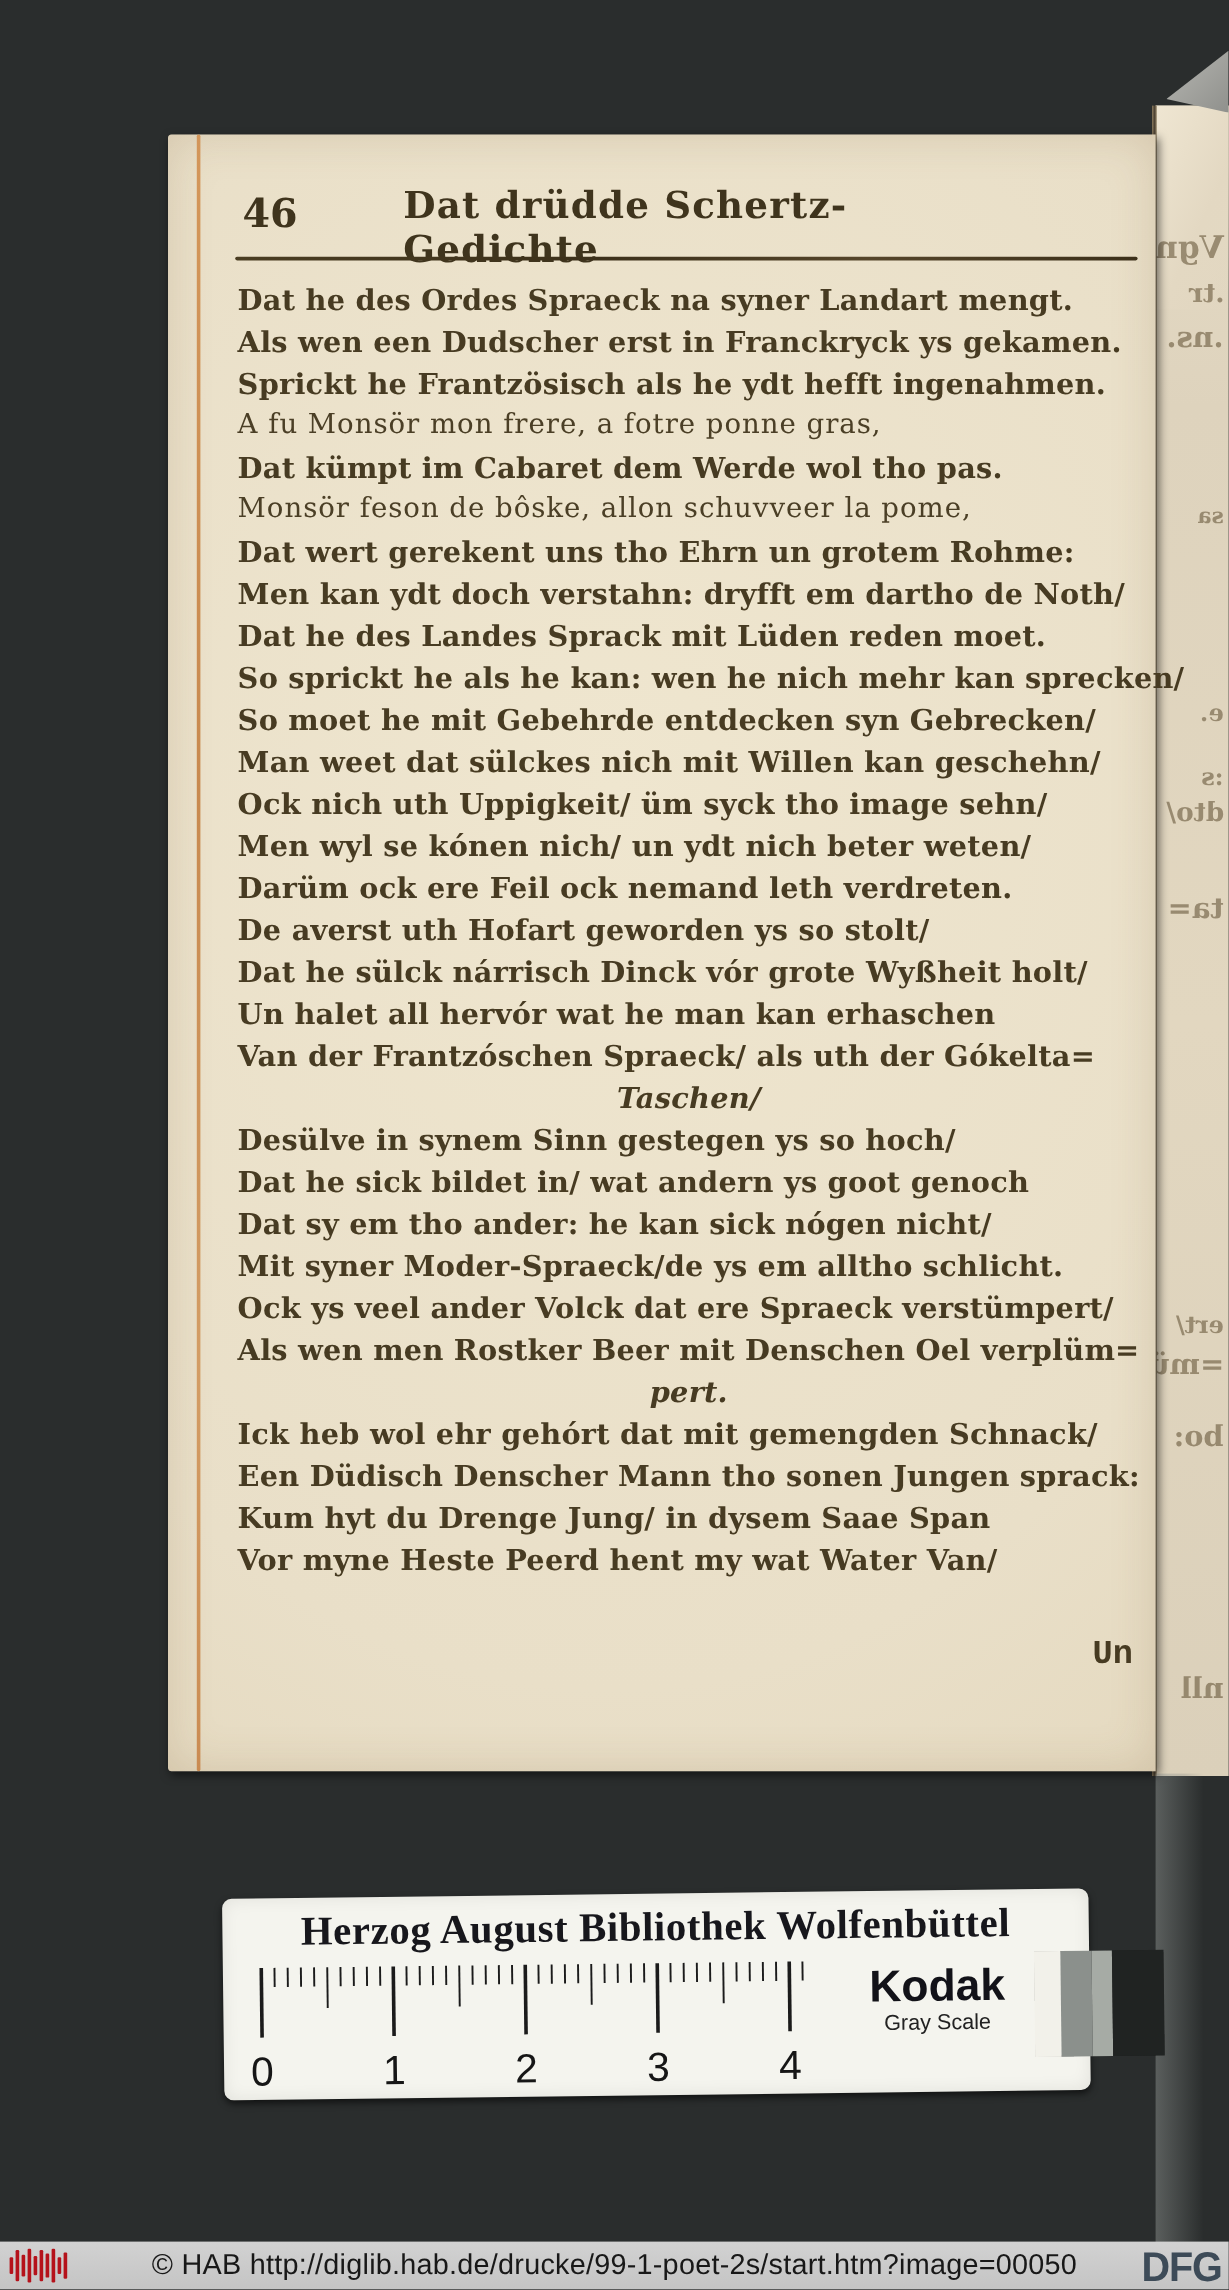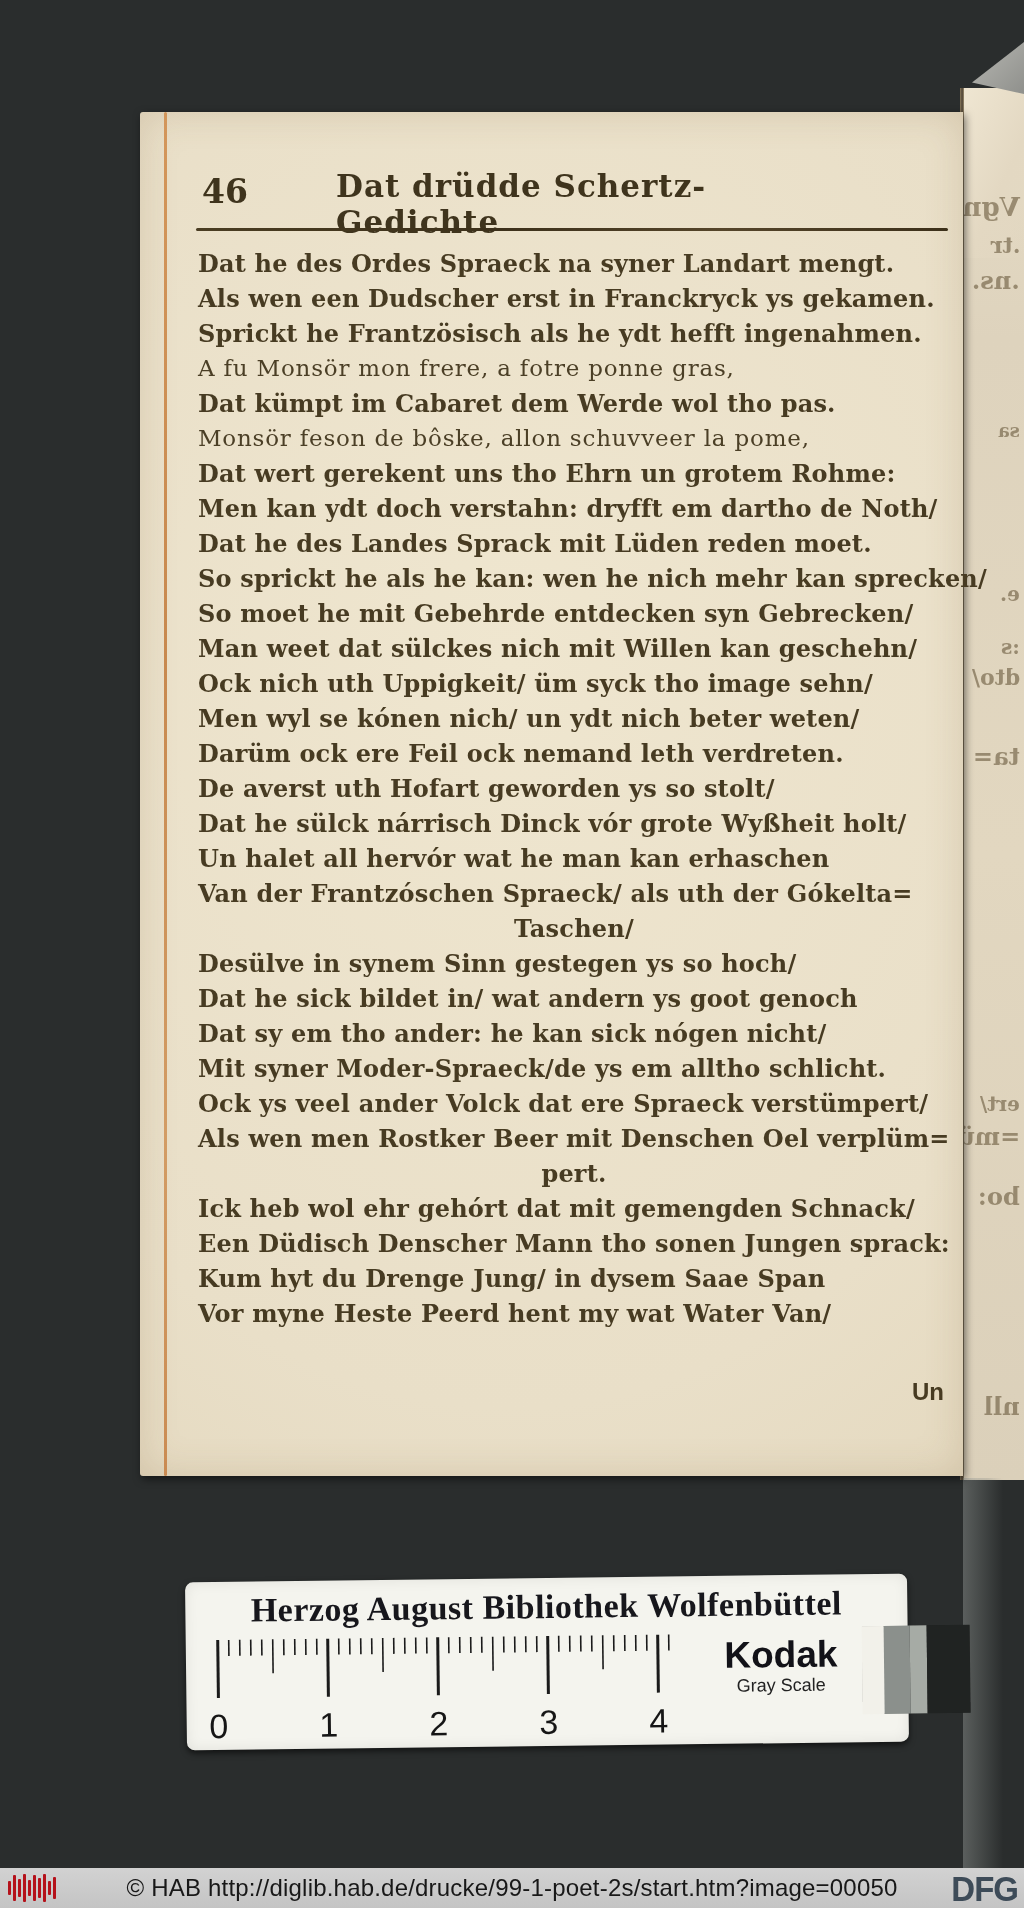--- a/index.html
+++ b/index.html
@@ -41,45 +41,45 @@
     background:
       radial-gradient(130% 100% at 45% 40%, #efe6cf 0%, #e9dfc8 55%, #e2d6bb 85%, #d9cbae 100%);
     box-shadow:inset 0 0 38px rgba(120,90,50,.18), 2px 3px 8px rgba(0,0,0,.55);
     border-radius:3px 0 0 3px;
   }
   .underleaf-edge{
     position:absolute;left:24px;top:0;width:3px;height:100%;
     background:linear-gradient(180deg,#d08a48 0%,#c27a3a 40%,#cf9154 75%,#c67e40 100%);
     opacity:.85;border-radius:2px;
   }
-  .page-inner{position:absolute;left:56px;top:54px;width:760px;height:1290px;}
+  .page-inner{position:absolute;left:56px;top:40px;width:760px;height:1290px;}
   .page-head{position:relative;height:52px;color:#3f341d;}
   .page-number{
     position:absolute;left:6px;top:6px;
     font-family:"DejaVu Serif",serif;font-weight:700;font-size:33px;
   }
   .head-title{
     position:absolute;left:140px;top:2px;width:480px;
     font-family:"DejaVu Serif",serif;font-weight:700;font-size:31px;letter-spacing:1px;
   }
   .head-rule{
     position:absolute;left:0;top:62px;width:752px;height:3px;
     background:linear-gradient(90deg,#4a3d22 0%,#3c301a 40%,#55452a 70%,#3c301a 100%);
     border-radius:2px;
   }
   .poem-lines{position:absolute;left:2px;top:80px;width:752px;}
   .poem-line{
     height:35px;line-height:35px;white-space:nowrap;color:#473b22;
     font-family:"DejaVu Serif",serif;font-weight:700;font-size:24px;letter-spacing:.2px;
   }
   .poem-line.antiqua{font-weight:400;font-size:23px;letter-spacing:.8px;color:#4b3f26;}
-  .poem-line.center{text-align:center;}
+  .poem-line.center{text-align:center;font-style:italic;}
   .catchword{
     position:absolute;right:12px;top:1212px;
-    font-family:Liberation Sans, sans-serif;font-weight:700;font-size:24px;color:#473b22;
+    font-family:Liberation Mono, monospace;font-weight:700;font-size:28px;color:#473b22;
   }
   
   .ruler-label{
     position:absolute;left:186px;top:1578px;width:722px;height:168px;
     background:linear-gradient(180deg,#fbfbf7,#ececе6 70%,#e2e2da 100%);
     background-color:#f4f4ee;
     border-radius:8px;transform:rotate(-0.7deg);
     box-shadow:0 3px 6px rgba(0,0,0,.6), inset 0 0 14px rgba(0,0,0,.08);
   }
   .ruler-title{

